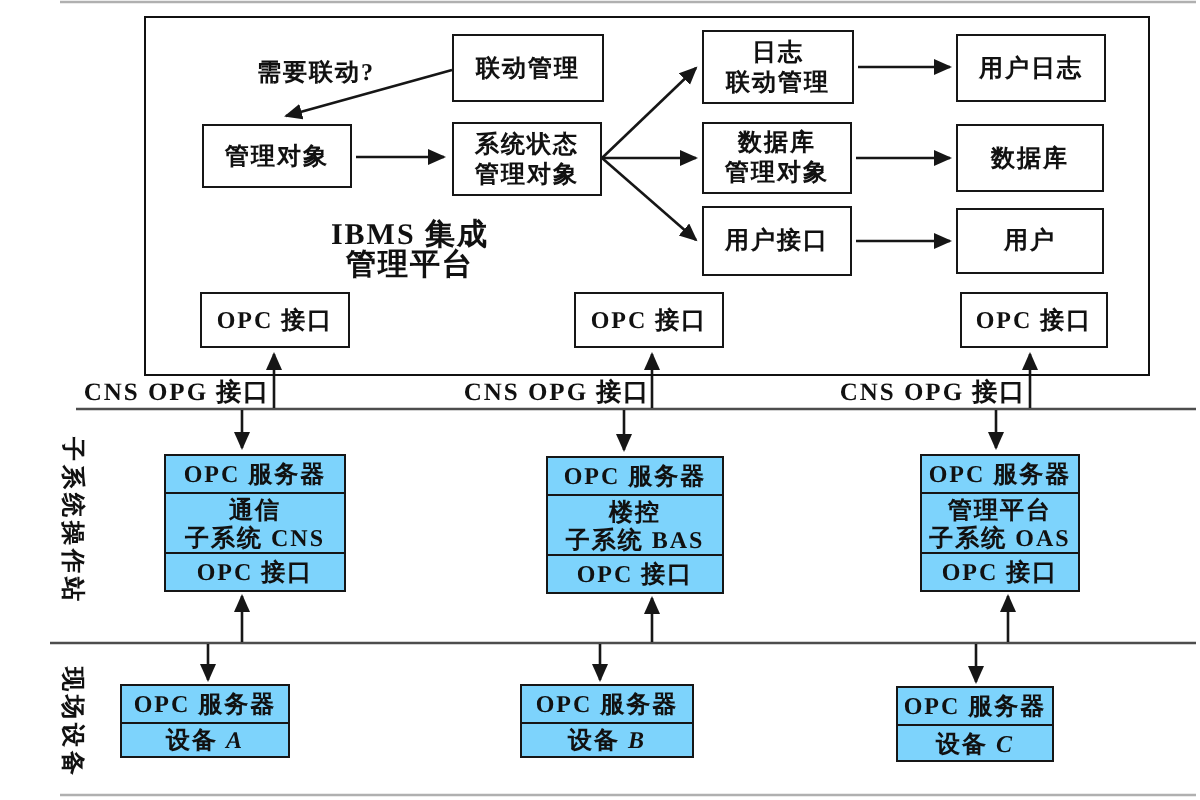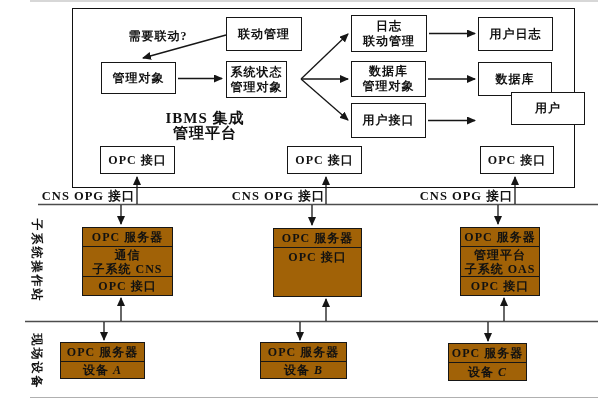--- a/index.html
+++ b/index.html
@@ -12,21 +12,21 @@
     position:absolute;box-sizing:border-box;border:1.3px solid #161616;background:#fff;
     display:flex;align-items:center;justify-content:center;text-align:center;
     white-space:pre-line;font-weight:bold;font-size:12px;line-height:15px;letter-spacing:1px;
   }
   .t{ 
     position:absolute;text-align:center;white-space:pre-line;font-weight:bold;
     font-size:12px;line-height:15px;letter-spacing:1px;
   }
   .frame{position:absolute;box-sizing:border-box;border:1.5px solid #111;background:transparent;}
   .stack{
-    position:absolute;box-sizing:border-box;border:1.3px solid #161616;background:#a16207;
+    position:absolute;box-sizing:border-box;border:1.3px solid #161616;background:#7dd3fc;
     display:flex;flex-direction:column;font-weight:bold;font-size:12px;letter-spacing:1px;
   }
   .stack>div{
     display:flex;align-items:center;justify-content:center;text-align:center;
     white-space:pre-line;line-height:14px;
   }
   .stack>div+div{border-top:1.3px solid #161616;}
   .r-srv{height:18px;flex:0 0 auto;}
   .r-mid{flex:1 1 auto;font-family:Liberation Serif, serif;}
   .r-if{height:18px;flex:0 0 auto;}
@@ -78,30 +78,30 @@
     <line x1="104" y1="322" x2="104" y2="340" stroke="#161616" stroke-width="1.3" marker-end="url(#ah)"></line>
     <line x1="300" y1="322" x2="300" y2="340" stroke="#161616" stroke-width="1.3" marker-end="url(#ah)"></line>
     <line x1="488" y1="322" x2="488" y2="341" stroke="#161616" stroke-width="1.3" marker-end="url(#ah)"></line>
   </svg>
 
   <div class="frame" style="left:72px;top:8px;width:503px;height:180px;"></div>
 
   <div class="b" style="left:226px;top:17px;width:76px;height:34px;">联动管理</div>
   <div class="t" style="left:120px;top:29px;width:76px;">需要联动?</div>
   <div class="b" style="left:101px;top:62px;width:75px;height:32px;">管理对象</div>
-  <div class="b" style="left:226px;top:61px;width:61px;height:37px;">系统状态
+  <div class="b" style="left:226px;top:61px;width:75px;height:37px;">系统状态
 管理对象</div>
   <div class="b" style="left:351px;top:15px;width:76px;height:37px;">日志
 联动管理</div>
   <div class="b" style="left:351px;top:61px;width:75px;height:36px;">数据库
 管理对象</div>
   <div class="b" style="left:478px;top:17px;width:75px;height:34px;">用户日志</div>
   <div class="b" style="left:351px;top:103px;width:75px;height:35px;">用户接口</div>
   <div class="b" style="left:478px;top:62px;width:74px;height:34px;">数据库</div>
-  <div class="b" style="left:478px;top:92px;width:74px;height:33px;margin-left:33px;">用户</div>
+  <div class="b" style="left:478px;top:104px;width:74px;height:33px;">用户</div>
   <div class="t" style="left:160px;top:111px;width:90px;font-size:15px;">IBMS 集成
 管理平台</div>
 
   <div class="b" style="left:100px;top:146px;width:75px;height:28px;">OPC 接口</div>
   <div class="b" style="left:287px;top:146px;width:75px;height:28px;">OPC 接口</div>
   <div class="b" style="left:480px;top:146px;width:74px;height:28px;">OPC 接口</div>
 
   <div class="t" style="left:40px;top:189px;width:97px;font-size:12.5px;">CNS  OPG 接口</div>
   <div class="t" style="left:230px;top:189px;width:97px;font-size:12.5px;">CNS  OPG 接口</div>
   <div class="t" style="left:418px;top:189px;width:97px;font-size:12.5px;">CNS  OPG 接口</div>
@@ -110,20 +110,22 @@
   <div class="rot" style="left:7px;top:353px;width:58px;">现场设备</div>
 
   <div class="stack" style="left:82px;top:227px;width:91px;height:69px;">
     <div class="r-srv">OPC 服务器</div>
     <div class="r-mid">通信
 子系统 CNS</div>
     <div class="r-if">OPC 接口</div>
   </div>
   <div class="stack" style="left:273px;top:228px;width:89px;height:69px;">
     <div class="r-srv">OPC 服务器</div>
+    <div class="r-mid">楼控
+子系统 BAS</div>
     <div class="r-if">OPC 接口</div>
   </div>
   <div class="stack" style="left:460px;top:227px;width:80px;height:69px;">
     <div class="r-srv">OPC 服务器</div>
     <div class="r-mid">管理平台
 子系统 OAS</div>
     <div class="r-if">OPC 接口</div>
   </div>
 
   <div class="stack" style="left:60px;top:342px;width:85px;height:37px;">

